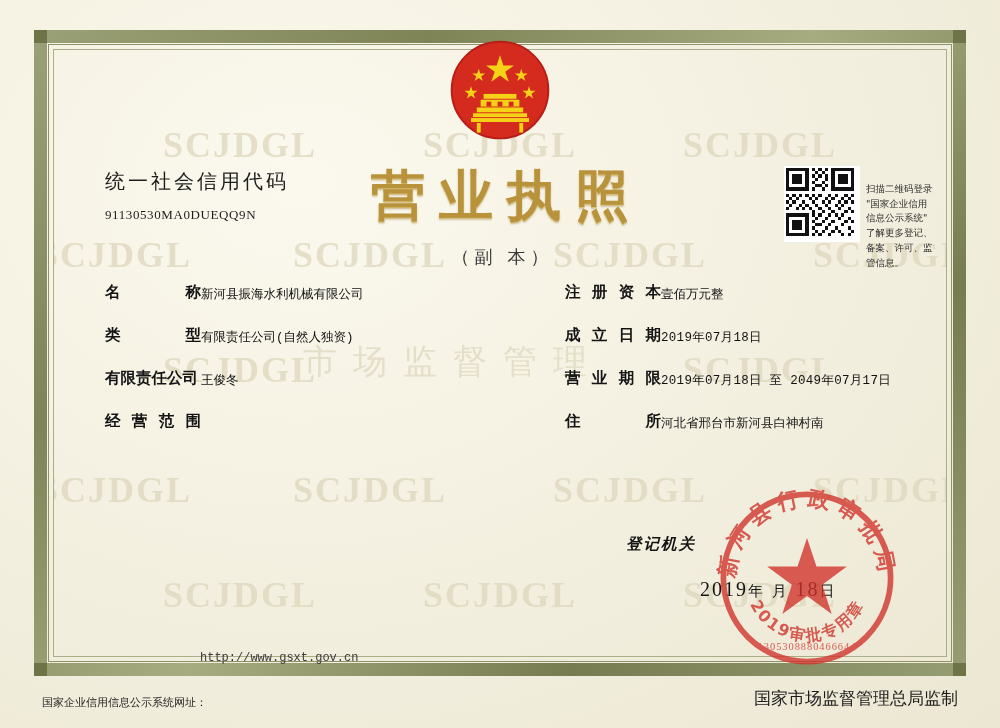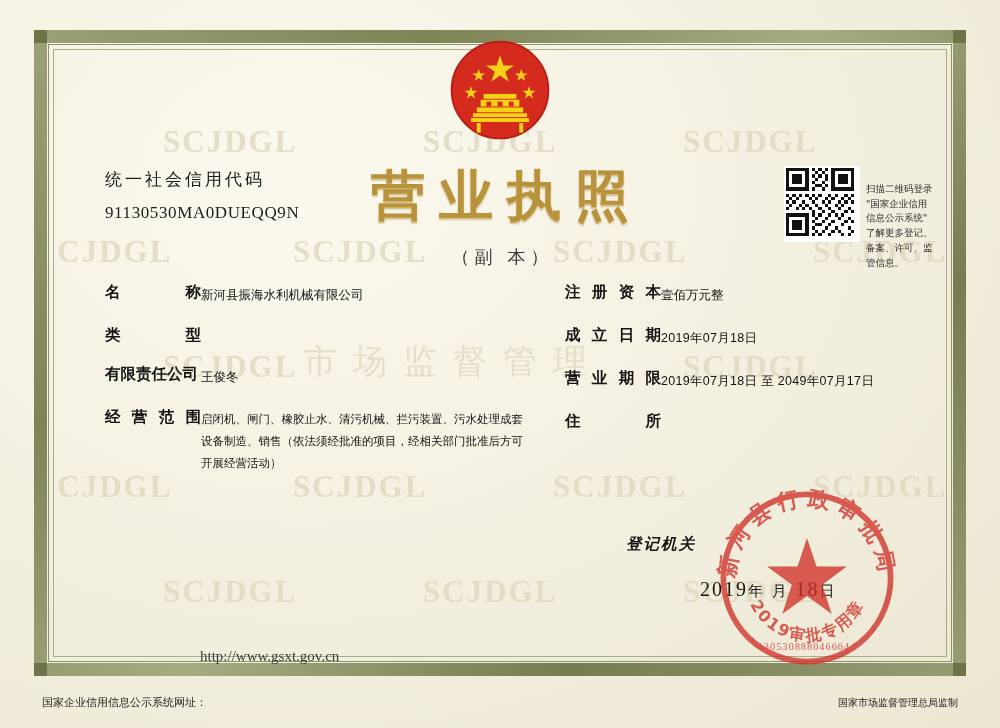--- a/index.html
+++ b/index.html
@@ -62,21 +62,21 @@
     pointer-events: none;
   }
   .wm {
     position: absolute;
     font-family: "Liberation Serif", serif;
     font-weight: bold;
     color: #ded7bd;
     opacity: .75;
     letter-spacing: 2px;
     white-space: nowrap;
-    font-size: 31px;
+    font-size: 36px;
   }
   .wm-big {
     position: absolute;
     font-family: "DejaVu Sans", sans-serif;
     color: #e2dcc4;
     opacity: .85;
     font-size: 34px;
     letter-spacing: 16px;
     white-space: nowrap;
   }
@@ -119,27 +119,27 @@
 
   
   .code-block {
     position: absolute;
     left: 105px;
     top: 168px;
     color: #1d1d1d;
   }
   .code-label {
     font-family: "DejaVu Sans", sans-serif;
-    font-size: 17px;
+    font-size: 20px;
     letter-spacing: 3px;
   }
   .code-value {
     margin-top: 12px;
     font-family: "Liberation Serif", serif;
-    font-size: 17px;
+    font-size: 13px;
     letter-spacing: .6px;
   }
 
   
   .qr-wrap {
     position: absolute;
     right: 140px;
     top: 166px;
     width: 72px; height: 72px;
     background: #fff;
@@ -182,21 +182,21 @@
     font-size: 15.5px;
     font-weight: bold;
     color: #141414;
     letter-spacing: 0px;
     display: flex;
     justify-content: space-between;
   }
   .f-label span { display: inline-block; }
   .f-value {
     flex: 1 1 auto;
-    font-family: Liberation Sans, sans-serif;
+    font-family: Liberation Mono, monospace;
     font-size: 12.5px;
     color: #121212;
     line-height: 1.85;
     padding-top: 2px;
   }
   .f-value.small {
     font-size: 11.5px;
     line-height: 1.9;
   }
   .f-value.date { letter-spacing: .3px; }
@@ -255,29 +255,29 @@
     bottom: 18px;
     font-family: "DejaVu Sans", sans-serif;
     font-size: 11px;
     color: #1b1b1b;
   }
   .footer-right {
     position: absolute;
     right: 42px;
     bottom: 18px;
     font-family: "DejaVu Sans", sans-serif;
-    font-size: 10px;
+    font-size: 17px;
     color: #1b1b1b;
   }
   .footer-url {
     position: absolute;
     left: 200px;
     bottom: 63px;
-    font-family: Liberation Serif, serif;
-    font-size: 15px;
+    font-family: Liberation Mono, monospace;
+    font-size: 12px;
     color: #3b3b3b;
   }
 </style>
 </head>
 <body>
 
 <div id="license">
 
   <div class="watermarks">
     <div class="wm" style="left:110px;  top:75px;">SCJDGL</div>
@@ -476,35 +476,35 @@
         <span>名</span>
           <span>称</span>
       </div>
       <div class="f-value">新河县振海水利机械有限公司</div>
     </div>
     <div class="field">
       <div class="f-label">
         <span>类</span>
           <span>型</span>
       </div>
+      <div class="f-value">有限责任公司(自然人独资)</div>
     </div>
     <div class="field">
       <div class="f-label">
         <span>有限责任公司</span>
       </div>
       <div class="f-value">王俊冬</div>
     </div>
     <div class="field">
       <div class="f-label">
         <span>经</span>
           <span>营</span>
           <span>范</span>
           <span>围</span>
       </div>
-      <div class="f-value small">启闭机、闸门、橡胶止水、清污机械、拦污装置、污水处理成套设备制造、销售（依法须经批准的项目，经相关部门批准后方可开展经营活动）</div>
     </div>
   </div>
 
   <div class="fields-right">
     <div class="field">
       <div class="f-label">
         <span>注</span>
           <span>册</span>
           <span>资</span>
           <span>本</span>
@@ -527,20 +527,21 @@
           <span>期</span>
           <span>限</span>
       </div>
       <div class="f-value date">2019年07月18日 至 2049年07月17日</div>
     </div>
     <div class="field">
       <div class="f-label">
         <span>住</span>
           <span>所</span>
       </div>
+      <div class="f-value">河北省邢台市新河县白神村南</div>
     </div>
   </div>
 
   <div class="registrar">登记机关</div>
   <div class="date-line">
     <span class="num">2019</span><span>年</span>
     <span class="num"></span><span>月</span>
     <span class="num">18</span><span>日</span>
   </div>
 

